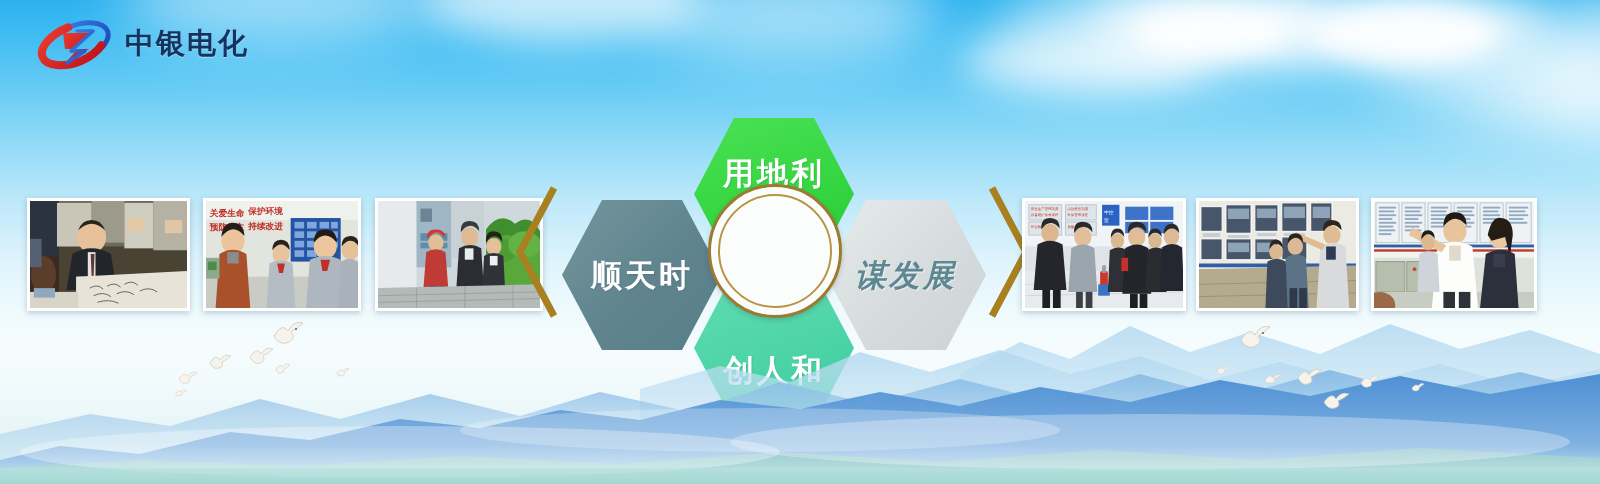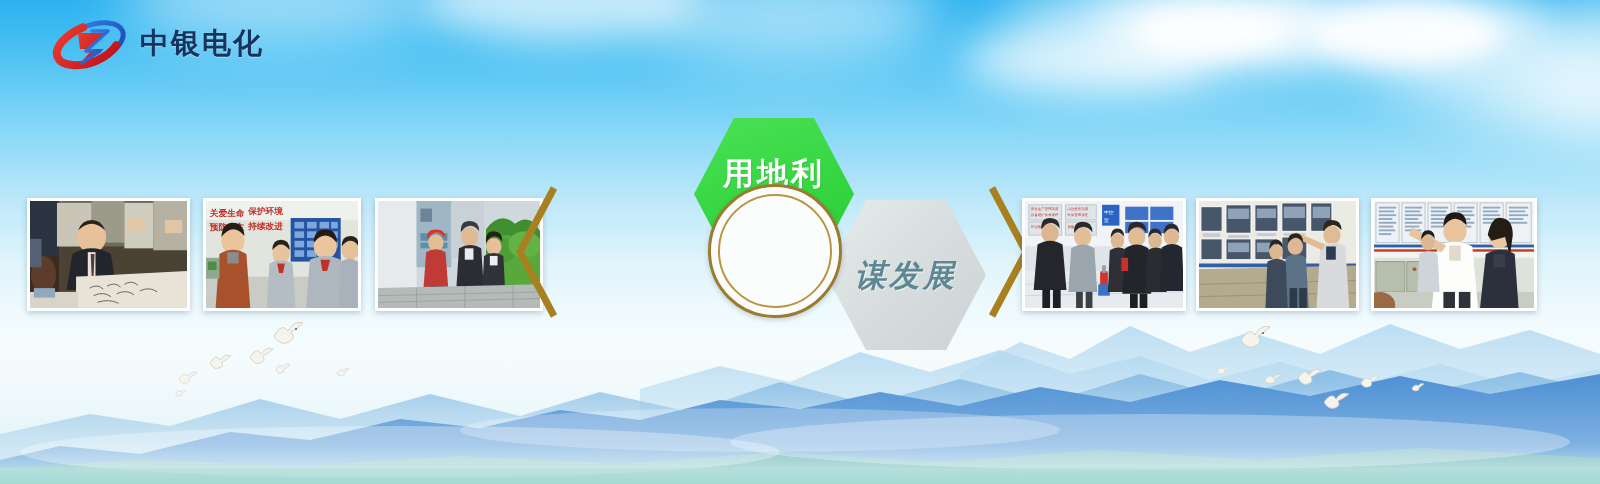--- a/index.html
+++ b/index.html
@@ -12,21 +12,21 @@
       #bfe9fa 42%, #dff4fc 54%, #eefafd 64%, #f6fcfe 72%,
       #eff9fb 82%, #e4f4f6 92%, #ddf0f2 100%);
   }
 
   
   .cloud{position:absolute;border-radius:50%;background:#ffffff;filter:blur(11px);opacity:.9;}
   .cloud.soft{filter:blur(20px);opacity:.72;}
   .cloud.vsoft{filter:blur(30px);opacity:.55;}
 
   
-  #logo-wrap{position:absolute;left:52px;top:18px;display:flex;align-items:center;gap:12px;}
+  #logo-wrap{position:absolute;left:37px;top:18px;display:flex;align-items:center;gap:12px;}
   #logo-mark{position:relative;width:76px;height:52px;}
   #logo-mark svg{display:block;width:76px;height:52px;}
   #logo-text{
     font-family:"DejaVu Sans","Liberation Sans",sans-serif;
     font-size:29px;font-weight:bold;color:#15335e;letter-spacing:2px;
     text-shadow:0 1px 0 rgba(255,255,255,.35);
   }
 
   
   .photo{
@@ -293,29 +293,35 @@
       <svg width="46" height="136" viewBox="0 0 46 136">
         <path d="M40 4 L6 68 L40 132" fill="none" stroke="#a8801f" stroke-width="7"></path>
       </svg>
     </div>
     <div class="chev" id="chev-right">
       <svg width="46" height="136" viewBox="0 0 46 136">
         <path d="M6 4 L40 68 L6 132" fill="none" stroke="#a8801f" stroke-width="7"></path>
       </svg>
     </div>
 
+    <div class="hex" id="hex-left">
+      <span class="label">顺天时</span>
+    </div>
 
     <div class="hex" id="hex-right">
       <span class="label">谋发展</span>
     </div>
 
     <div class="hex" id="hex-top">
       <span class="label" style="margin-bottom:42px;">用地利</span>
     </div>
 
+    <div class="hex" id="hex-bottom">
+      <span class="label" style="margin-top:44px;">创人和</span>
+    </div>
 
     <div id="center-circle">
       <div id="center-ring"></div>
     </div>
   </div>
 
   <div class="photo" style="left:1022px;width:164px;">
     <div class="inner">
       <svg width="100%" height="100%" viewBox="0 0 164 113" preserveAspectRatio="none">
         <rect width="164" height="113" fill="#e5e9ec"></rect>

